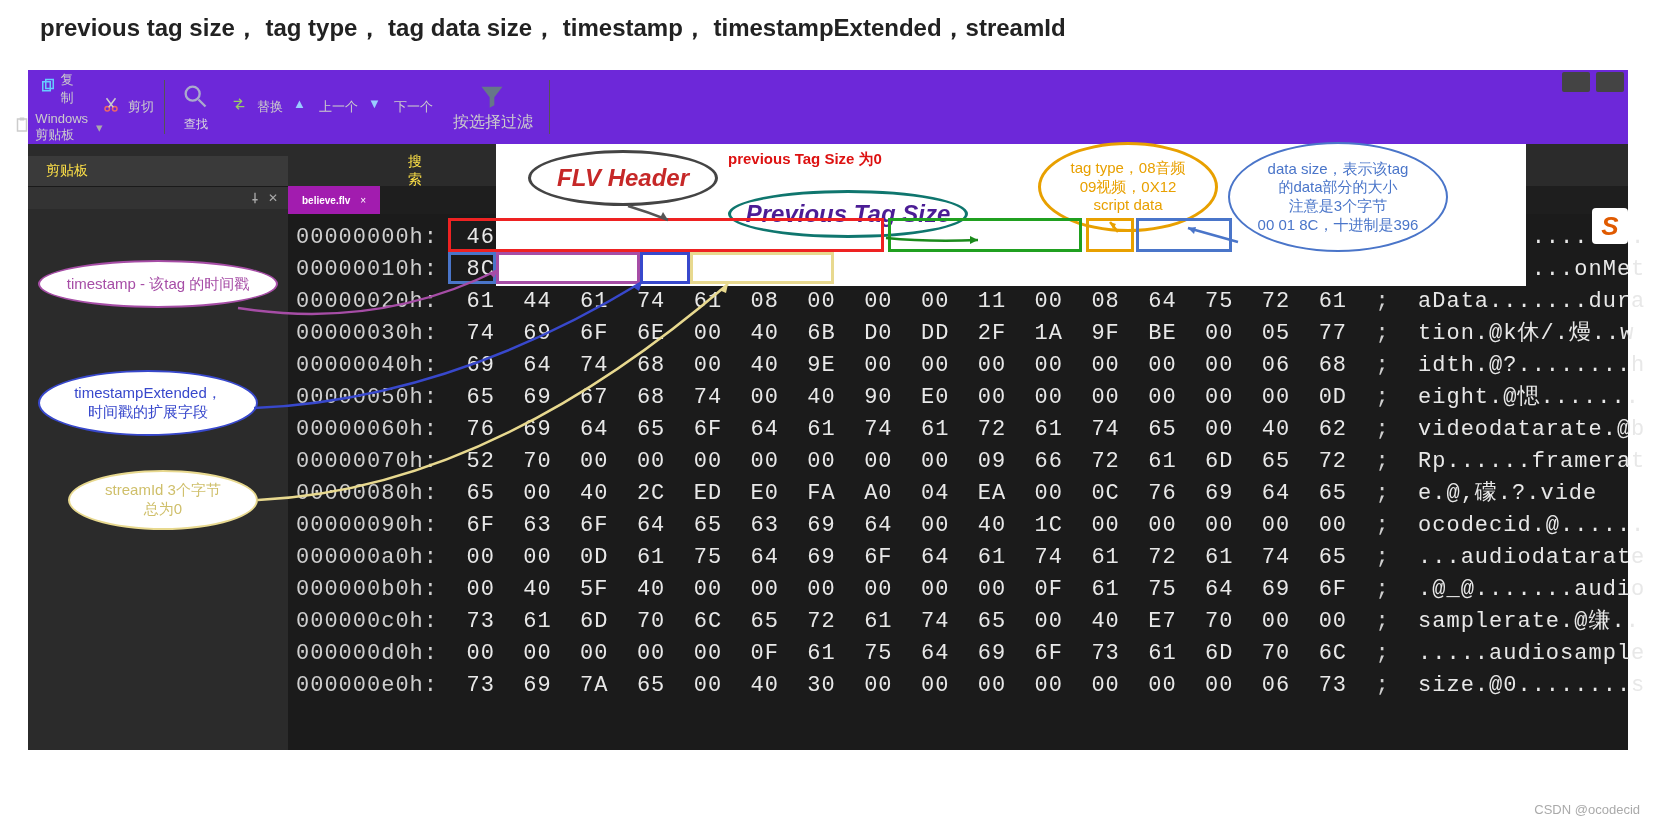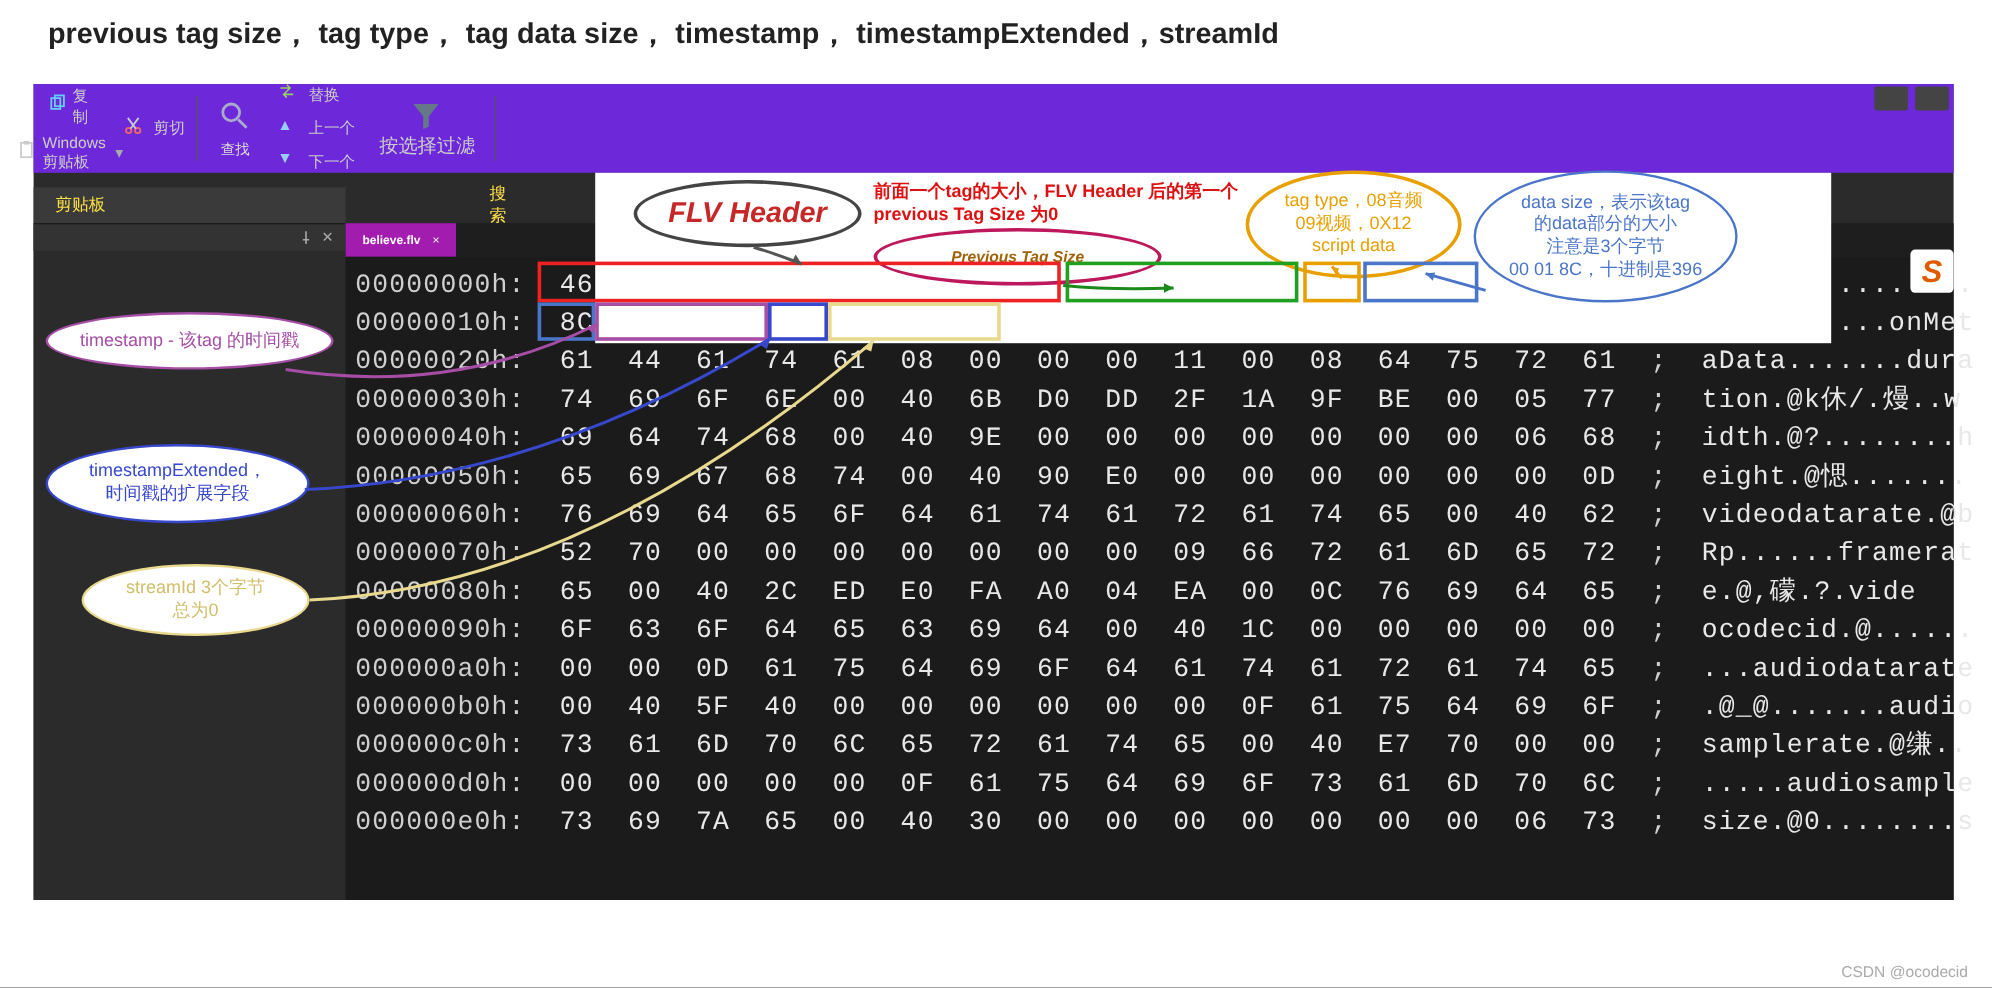--- a/index.html
+++ b/index.html
@@ -101,21 +101,21 @@
   .bubble {
     position: absolute;
     border-radius: 50%;
     display:flex; align-items:center; justify-content:center;
     text-align:center;
     font-size: 16px;
     padding: 6px 10px;
     background: #fff;
   }
   .bubble.b-black { border: 3px solid #444; color:#c62828; font-size:24px; font-style:italic; font-weight:bold; }
-  .bubble.b-green { border: 3px solid #be185d; color:#a16207; font-size:13px; font-style:italic; font-weight:bold; }
+  .bubble.b-green { border: 3px solid #0f766e; color:#4c1d95; font-size:24px; font-style:italic; font-weight:bold; }
   .bubble.b-orange{ border: 3px solid #e8a000; color:#e8a000; font-size:15px; }
   .bubble.b-blue { border: 2px solid #4a75c9; color:#4a75c9; font-size:15px; }
   .bubble.b-purple{border: 2px solid #a64da6; color:#a64da6; font-size:15px; }
   .bubble.b-navy { border: 2px solid #3848cc; color:#3848cc; font-size:15px; }
   .bubble.b-cream{ border: 2px solid #e8d98f; color:#cfbf6a; font-size:15px; }
   .bubble-text { line-height:1.25; }
 
   .note-red { position:absolute; color:#d11; font-size:15px; font-weight:bold; }
 
   
@@ -196,21 +196,21 @@
     <div class="tb-div"></div>
     <div class="tb-seg">
       <span class="tb-ico" style="width:30px;height:30px">
         <svg viewBox="0 0 24 24" width="28" height="28">
             <circle cx="10" cy="10" r="6" fill="none" stroke="#aac" stroke-width="2"></circle>
             <path d="M15 15 L21 21" stroke="#aac" stroke-width="2"></path>
           </svg>
       </span>
       <span class="tb-label">查找</span>
     </div>
-    <div style="display:flex;flex-direction:column;gap:2px;padding:0 6px">
+    <div style="display:flex;flex-direction:row;gap:2px;padding:0 6px">
       <span class="tb-btn">
         <span class="tb-ico"><svg viewBox="0 0 24 24" width="16" height="16">
               <path d="M4 8 H16 M12 4 L16 8 L12 12" fill="none" stroke="#9c6" stroke-width="2"></path>
               <path d="M20 16 H8 M12 12 L8 16 L12 20" fill="none" stroke="#9c6" stroke-width="2"></path>
             </svg></span>
         <span>替换</span>
       </span>
       <span class="tb-btn">
         <span class="tb-ico" style="color:#9cf">▲</span>
         <span>上一个</span>
@@ -261,21 +261,20 @@
 
   <div class="hex-area" id="hex-area"><div class="hex-row"><span class="offset-col">00000000h:</span>  <span class="byte">46</span>  <span class="byte">4C</span>  <span class="byte">56</span>  <span class="byte">01</span>  <span class="byte">05</span>  <span class="byte sel">00</span>  <span class="byte sel">00</span>  <span class="byte sel">00</span>  <span class="byte sel">09</span>  <span class="byte">00</span>  <span class="byte">00</span>  <span class="byte">00</span>  <span class="byte">00</span>  <span class="byte">12</span>  <span class="byte">00</span>  <span class="byte">01</span>  <span class="sep">;</span>  <span class="ascii">FLV.............</span></div><div class="hex-row"><span class="offset-col">00000010h:</span>  <span class="byte">8C</span>  <span class="byte">00</span>  <span class="byte">00</span>  <span class="byte">00</span>  <span class="byte">00</span>  <span class="byte">00</span>  <span class="byte">00</span>  <span class="byte">00</span>  <span class="byte">02</span>  <span class="byte">00</span>  <span class="byte">0A</span>  <span class="byte">6F</span>  <span class="byte">6E</span>  <span class="byte">4D</span>  <span class="byte">65</span>  <span class="byte">74</span>  <span class="sep">;</span>  <span class="ascii">?..........onMet</span></div><div class="hex-row"><span class="offset-col">00000020h:</span>  <span class="byte">61</span>  <span class="byte">44</span>  <span class="byte">61</span>  <span class="byte">74</span>  <span class="byte">61</span>  <span class="byte">08</span>  <span class="byte">00</span>  <span class="byte">00</span>  <span class="byte">00</span>  <span class="byte">11</span>  <span class="byte">00</span>  <span class="byte">08</span>  <span class="byte">64</span>  <span class="byte">75</span>  <span class="byte">72</span>  <span class="byte">61</span>  <span class="sep">;</span>  <span class="ascii">aData.......dura</span></div><div class="hex-row"><span class="offset-col">00000030h:</span>  <span class="byte">74</span>  <span class="byte">69</span>  <span class="byte">6F</span>  <span class="byte">6E</span>  <span class="byte">00</span>  <span class="byte">40</span>  <span class="byte">6B</span>  <span class="byte">D0</span>  <span class="byte">DD</span>  <span class="byte">2F</span>  <span class="byte">1A</span>  <span class="byte">9F</span>  <span class="byte">BE</span>  <span class="byte">00</span>  <span class="byte">05</span>  <span class="byte">77</span>  <span class="sep">;</span>  <span class="ascii">tion.@k休/.熳..w</span></div><div class="hex-row"><span class="offset-col">00000040h:</span>  <span class="byte">69</span>  <span class="byte">64</span>  <span class="byte">74</span>  <span class="byte">68</span>  <span class="byte">00</span>  <span class="byte">40</span>  <span class="byte">9E</span>  <span class="byte">00</span>  <span class="byte">00</span>  <span class="byte">00</span>  <span class="byte">00</span>  <span class="byte">00</span>  <span class="byte">00</span>  <span class="byte">00</span>  <span class="byte">06</span>  <span class="byte">68</span>  <span class="sep">;</span>  <span class="ascii">idth.@?........h</span></div><div class="hex-row"><span class="offset-col">00000050h:</span>  <span class="byte">65</span>  <span class="byte">69</span>  <span class="byte">67</span>  <span class="byte">68</span>  <span class="byte">74</span>  <span class="byte">00</span>  <span class="byte">40</span>  <span class="byte">90</span>  <span class="byte">E0</span>  <span class="byte">00</span>  <span class="byte">00</span>  <span class="byte">00</span>  <span class="byte">00</span>  <span class="byte">00</span>  <span class="byte">00</span>  <span class="byte">0D</span>  <span class="sep">;</span>  <span class="ascii">eight.@愢.......</span></div><div class="hex-row"><span class="offset-col">00000060h:</span>  <span class="byte">76</span>  <span class="byte">69</span>  <span class="byte">64</span>  <span class="byte">65</span>  <span class="byte">6F</span>  <span class="byte">64</span>  <span class="byte">61</span>  <span class="byte">74</span>  <span class="byte">61</span>  <span class="byte">72</span>  <span class="byte">61</span>  <span class="byte">74</span>  <span class="byte">65</span>  <span class="byte">00</span>  <span class="byte">40</span>  <span class="byte">62</span>  <span class="sep">;</span>  <span class="ascii">videodatarate.@b</span></div><div class="hex-row"><span class="offset-col">00000070h:</span>  <span class="byte">52</span>  <span class="byte">70</span>  <span class="byte">00</span>  <span class="byte">00</span>  <span class="byte">00</span>  <span class="byte">00</span>  <span class="byte">00</span>  <span class="byte">00</span>  <span class="byte">00</span>  <span class="byte">09</span>  <span class="byte">66</span>  <span class="byte">72</span>  <span class="byte">61</span>  <span class="byte">6D</span>  <span class="byte">65</span>  <span class="byte">72</span>  <span class="sep">;</span>  <span class="ascii">Rp......framerat</span></div><div class="hex-row"><span class="offset-col">00000080h:</span>  <span class="byte">65</span>  <span class="byte">00</span>  <span class="byte">40</span>  <span class="byte">2C</span>  <span class="byte">ED</span>  <span class="byte">E0</span>  <span class="byte">FA</span>  <span class="byte">A0</span>  <span class="byte">04</span>  <span class="byte">EA</span>  <span class="byte">00</span>  <span class="byte">0C</span>  <span class="byte">76</span>  <span class="byte">69</span>  <span class="byte">64</span>  <span class="byte">65</span>  <span class="sep">;</span>  <span class="ascii">e.@,礞.?.vide</span></div><div class="hex-row"><span class="offset-col">00000090h:</span>  <span class="byte">6F</span>  <span class="byte">63</span>  <span class="byte">6F</span>  <span class="byte">64</span>  <span class="byte">65</span>  <span class="byte">63</span>  <span class="byte">69</span>  <span class="byte">64</span>  <span class="byte">00</span>  <span class="byte">40</span>  <span class="byte">1C</span>  <span class="byte">00</span>  <span class="byte">00</span>  <span class="byte">00</span>  <span class="byte">00</span>  <span class="byte">00</span>  <span class="sep">;</span>  <span class="ascii">ocodecid.@......</span></div><div class="hex-row"><span class="offset-col">000000a0h:</span>  <span class="byte">00</span>  <span class="byte">00</span>  <span class="byte">0D</span>  <span class="byte">61</span>  <span class="byte">75</span>  <span class="byte">64</span>  <span class="byte">69</span>  <span class="byte">6F</span>  <span class="byte">64</span>  <span class="byte">61</span>  <span class="byte">74</span>  <span class="byte">61</span>  <span class="byte">72</span>  <span class="byte">61</span>  <span class="byte">74</span>  <span class="byte">65</span>  <span class="sep">;</span>  <span class="ascii">...audiodatarate</span></div><div class="hex-row"><span class="offset-col">000000b0h:</span>  <span class="byte">00</span>  <span class="byte">40</span>  <span class="byte">5F</span>  <span class="byte">40</span>  <span class="byte">00</span>  <span class="byte">00</span>  <span class="byte">00</span>  <span class="byte">00</span>  <span class="byte">00</span>  <span class="byte">00</span>  <span class="byte">0F</span>  <span class="byte">61</span>  <span class="byte">75</span>  <span class="byte">64</span>  <span class="byte">69</span>  <span class="byte">6F</span>  <span class="sep">;</span>  <span class="ascii">.@_@.......audio</span></div><div class="hex-row"><span class="offset-col">000000c0h:</span>  <span class="byte">73</span>  <span class="byte">61</span>  <span class="byte">6D</span>  <span class="byte">70</span>  <span class="byte">6C</span>  <span class="byte">65</span>  <span class="byte">72</span>  <span class="byte">61</span>  <span class="byte">74</span>  <span class="byte">65</span>  <span class="byte">00</span>  <span class="byte">40</span>  <span class="byte">E7</span>  <span class="byte">70</span>  <span class="byte">00</span>  <span class="byte">00</span>  <span class="sep">;</span>  <span class="ascii">samplerate.@缣..</span></div><div class="hex-row"><span class="offset-col">000000d0h:</span>  <span class="byte">00</span>  <span class="byte">00</span>  <span class="byte">00</span>  <span class="byte">00</span>  <span class="byte">00</span>  <span class="byte">0F</span>  <span class="byte">61</span>  <span class="byte">75</span>  <span class="byte">64</span>  <span class="byte">69</span>  <span class="byte">6F</span>  <span class="byte">73</span>  <span class="byte">61</span>  <span class="byte">6D</span>  <span class="byte">70</span>  <span class="byte">6C</span>  <span class="sep">;</span>  <span class="ascii">.....audiosample</span></div><div class="hex-row"><span class="offset-col">000000e0h:</span>  <span class="byte">73</span>  <span class="byte">69</span>  <span class="byte">7A</span>  <span class="byte">65</span>  <span class="byte">00</span>  <span class="byte">40</span>  <span class="byte">30</span>  <span class="byte">00</span>  <span class="byte">00</span>  <span class="byte">00</span>  <span class="byte">00</span>  <span class="byte">00</span>  <span class="byte">00</span>  <span class="byte">00</span>  <span class="byte">06</span>  <span class="byte">73</span>  <span class="sep">;</span>  <span class="ascii">size.@0........s</span></div></div>
 
   <div class="annot-banner"></div>
 
   <div class="bubble b-black" style="left:500px; top:80px; width:190px; height:56px">
     <span class="bubble-text">FLV Header</span>
   </div>
 
   <div class="note-red" style="left:700px; top:80px;">
-    <div>前面一个tag的大小，FLV Header 后的第一个</div>
     <div>previous Tag Size 为0</div>
   </div>
   <div class="bubble b-green" style="left:700px; top:120px; width:240px; height:48px">
     <span class="bubble-text">Previous Tag Size</span>
   </div>
 
   <div class="bubble b-orange" style="left:1010px; top:72px; width:180px; height:90px">
     <span class="bubble-text">
       <div>tag type，08音频</div>
       <div>09视频，0X12</div>

